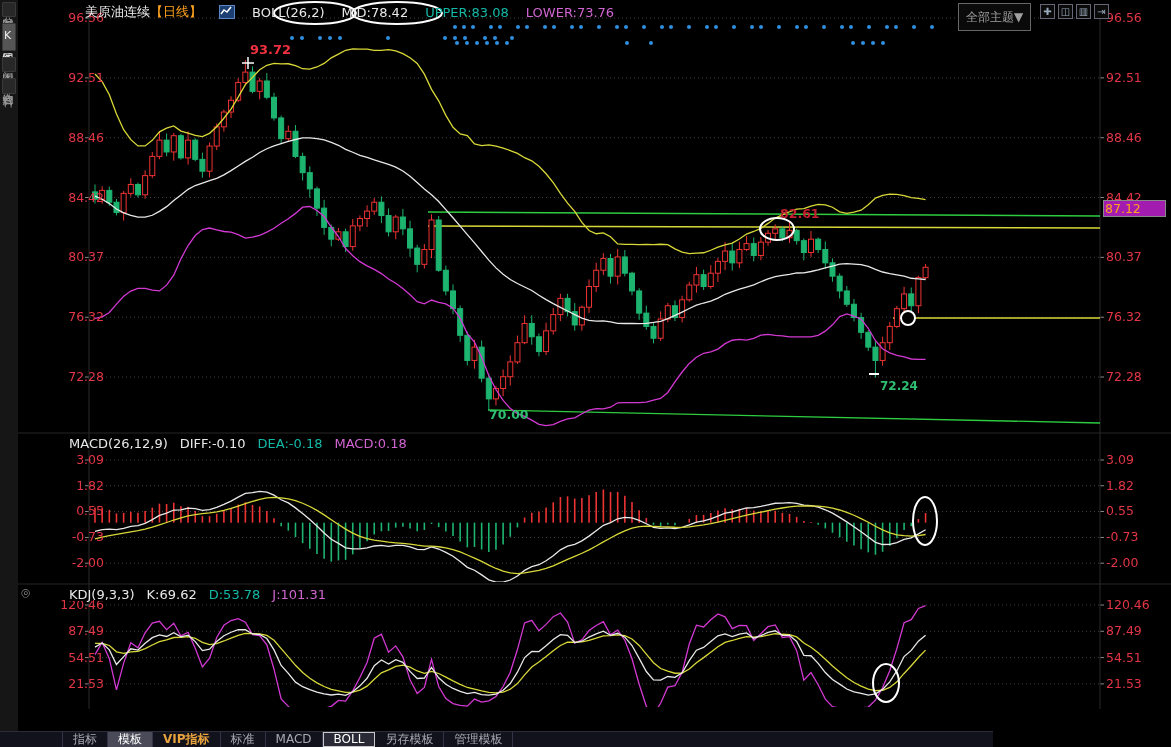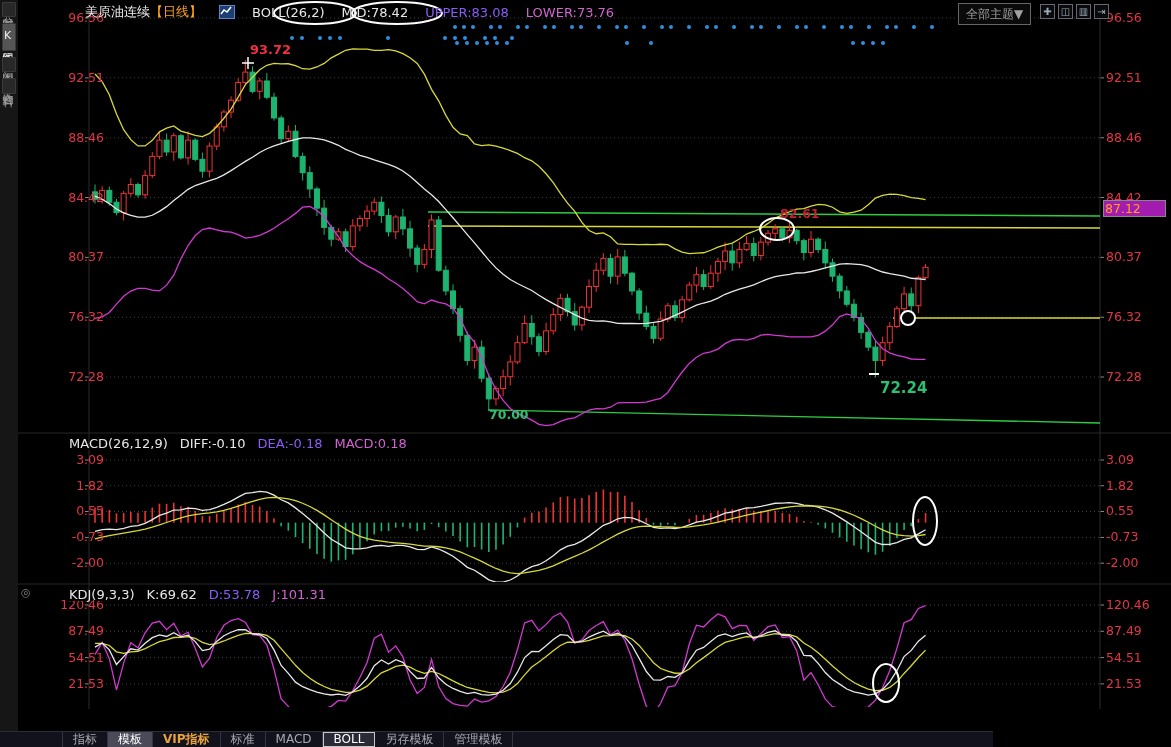--- a/index.html
+++ b/index.html
@@ -8,24 +8,24 @@
   #chart-svg{position:absolute;left:0;top:0;z-index:1;}
   
   #sidebar{position:absolute;left:0;top:0;width:18px;height:747px;background:#161616;z-index:5;
            display:flex;flex-direction:column;align-items:center;padding-top:2px;box-sizing:border-box;gap:6px;}
   .side-item{writing-mode:vertical-rl;text-orientation:upright;font-size:11px;color:#9a9a9a;
              background:#282828;border:1px solid #3a3a3a;border-radius:1px;padding:5px 1px;letter-spacing:1px;width:14px;
              box-sizing:border-box;text-align:center;}
   .side-item.sel{background:#555;color:#f0f0f0;}
   
   #hdr{position:absolute;left:85px;top:3px;z-index:6;font-size:13px;display:flex;gap:17px;align-items:center;white-space:nowrap;}
-  .sym{color:#f0f0f0;} .per{color:#ffa21e;} .wht{color:#e8e8e8;} .yel{color:#8b5cf6;} .mag{color:#d064d0;}
+  .sym{color:#f0f0f0;} .per{color:#ffa21e;} .wht{color:#e8e8e8;} .yel{color:#14b8a6;} .mag{color:#d064d0;}
   .cicon{display:inline-block;width:14px;height:12px;background:#1c3f73;border:1px solid #5b86c8;line-height:0;}
   #themeBtn{position:absolute;left:958px;top:3px;z-index:6;background:#0a0a0a;border:1px solid #666;
-            color:#a0a0a0;font-size:12px;height:22px;line-height:14px;padding:0 7px;font-family:inherit;}
+            color:#a0a0a0;font-size:12px;height:28px;line-height:14px;padding:0 7px;font-family:inherit;}
   #winIcons{position:absolute;left:1040px;top:4px;z-index:6;display:flex;gap:3px;}
   .wicon{width:15px;height:15px;border:1px solid #667;color:#9ab;font-size:10px;line-height:14px;
          text-align:center;box-sizing:border-box;background:#0a0a0a;}
   
   .plabel{position:absolute;z-index:4;font-size:12.5px;color:#e23546;line-height:14px;white-space:nowrap;}
   .lcol{left:44px;width:60px;text-align:right;}
   .rcol{left:1106px;text-align:left;}
   #lastPrice{position:absolute;left:1103px;top:160px;z-index:6;width:60px;height:15px;border:1px solid #888;
              color:#ffa21e;font-size:12.5px;line-height:15px;padding-left:1px;background:#a21caf;margin-top:40px;}
   
@@ -646,14 +646,14 @@
     <div class="plabel rcol" style="top: 598px;">120.46</div>
     <div class="plabel lcol" style="top: 624.295px;">87.49</div>
     <div class="plabel rcol" style="top: 624.295px;">87.49</div>
     <div class="plabel lcol" style="top: 650.597px;">54.51</div>
     <div class="plabel rcol" style="top: 650.597px;">54.51</div>
     <div class="plabel lcol" style="top: 676.9px;">21.53</div>
     <div class="plabel rcol" style="top: 676.9px;">21.53</div>
     <div class="anno" style="left: 250px; top: 42px; color: rgb(242, 48, 63); font-size: 13px;">93.72</div>
     <div class="anno" style="left: 780px; top: 206px; color: rgb(197, 32, 47); font-size: 12.5px;">82.61</div>
     <div class="anno" style="left: 489px; top: 407px; color: rgb(47, 191, 113); font-size: 12.5px;">70.00</div>
-    <div class="anno" style="left: 880px; top: 379px; color: rgb(47, 191, 113); font-size: 15px; text-align: right;">72.24</div>
+    <div class="anno" style="left: 880px; top: 379px; color: rgb(47, 191, 113); font-size: 12px; text-align: right;">72.24</div>
   </div>
 
 </body></html>

